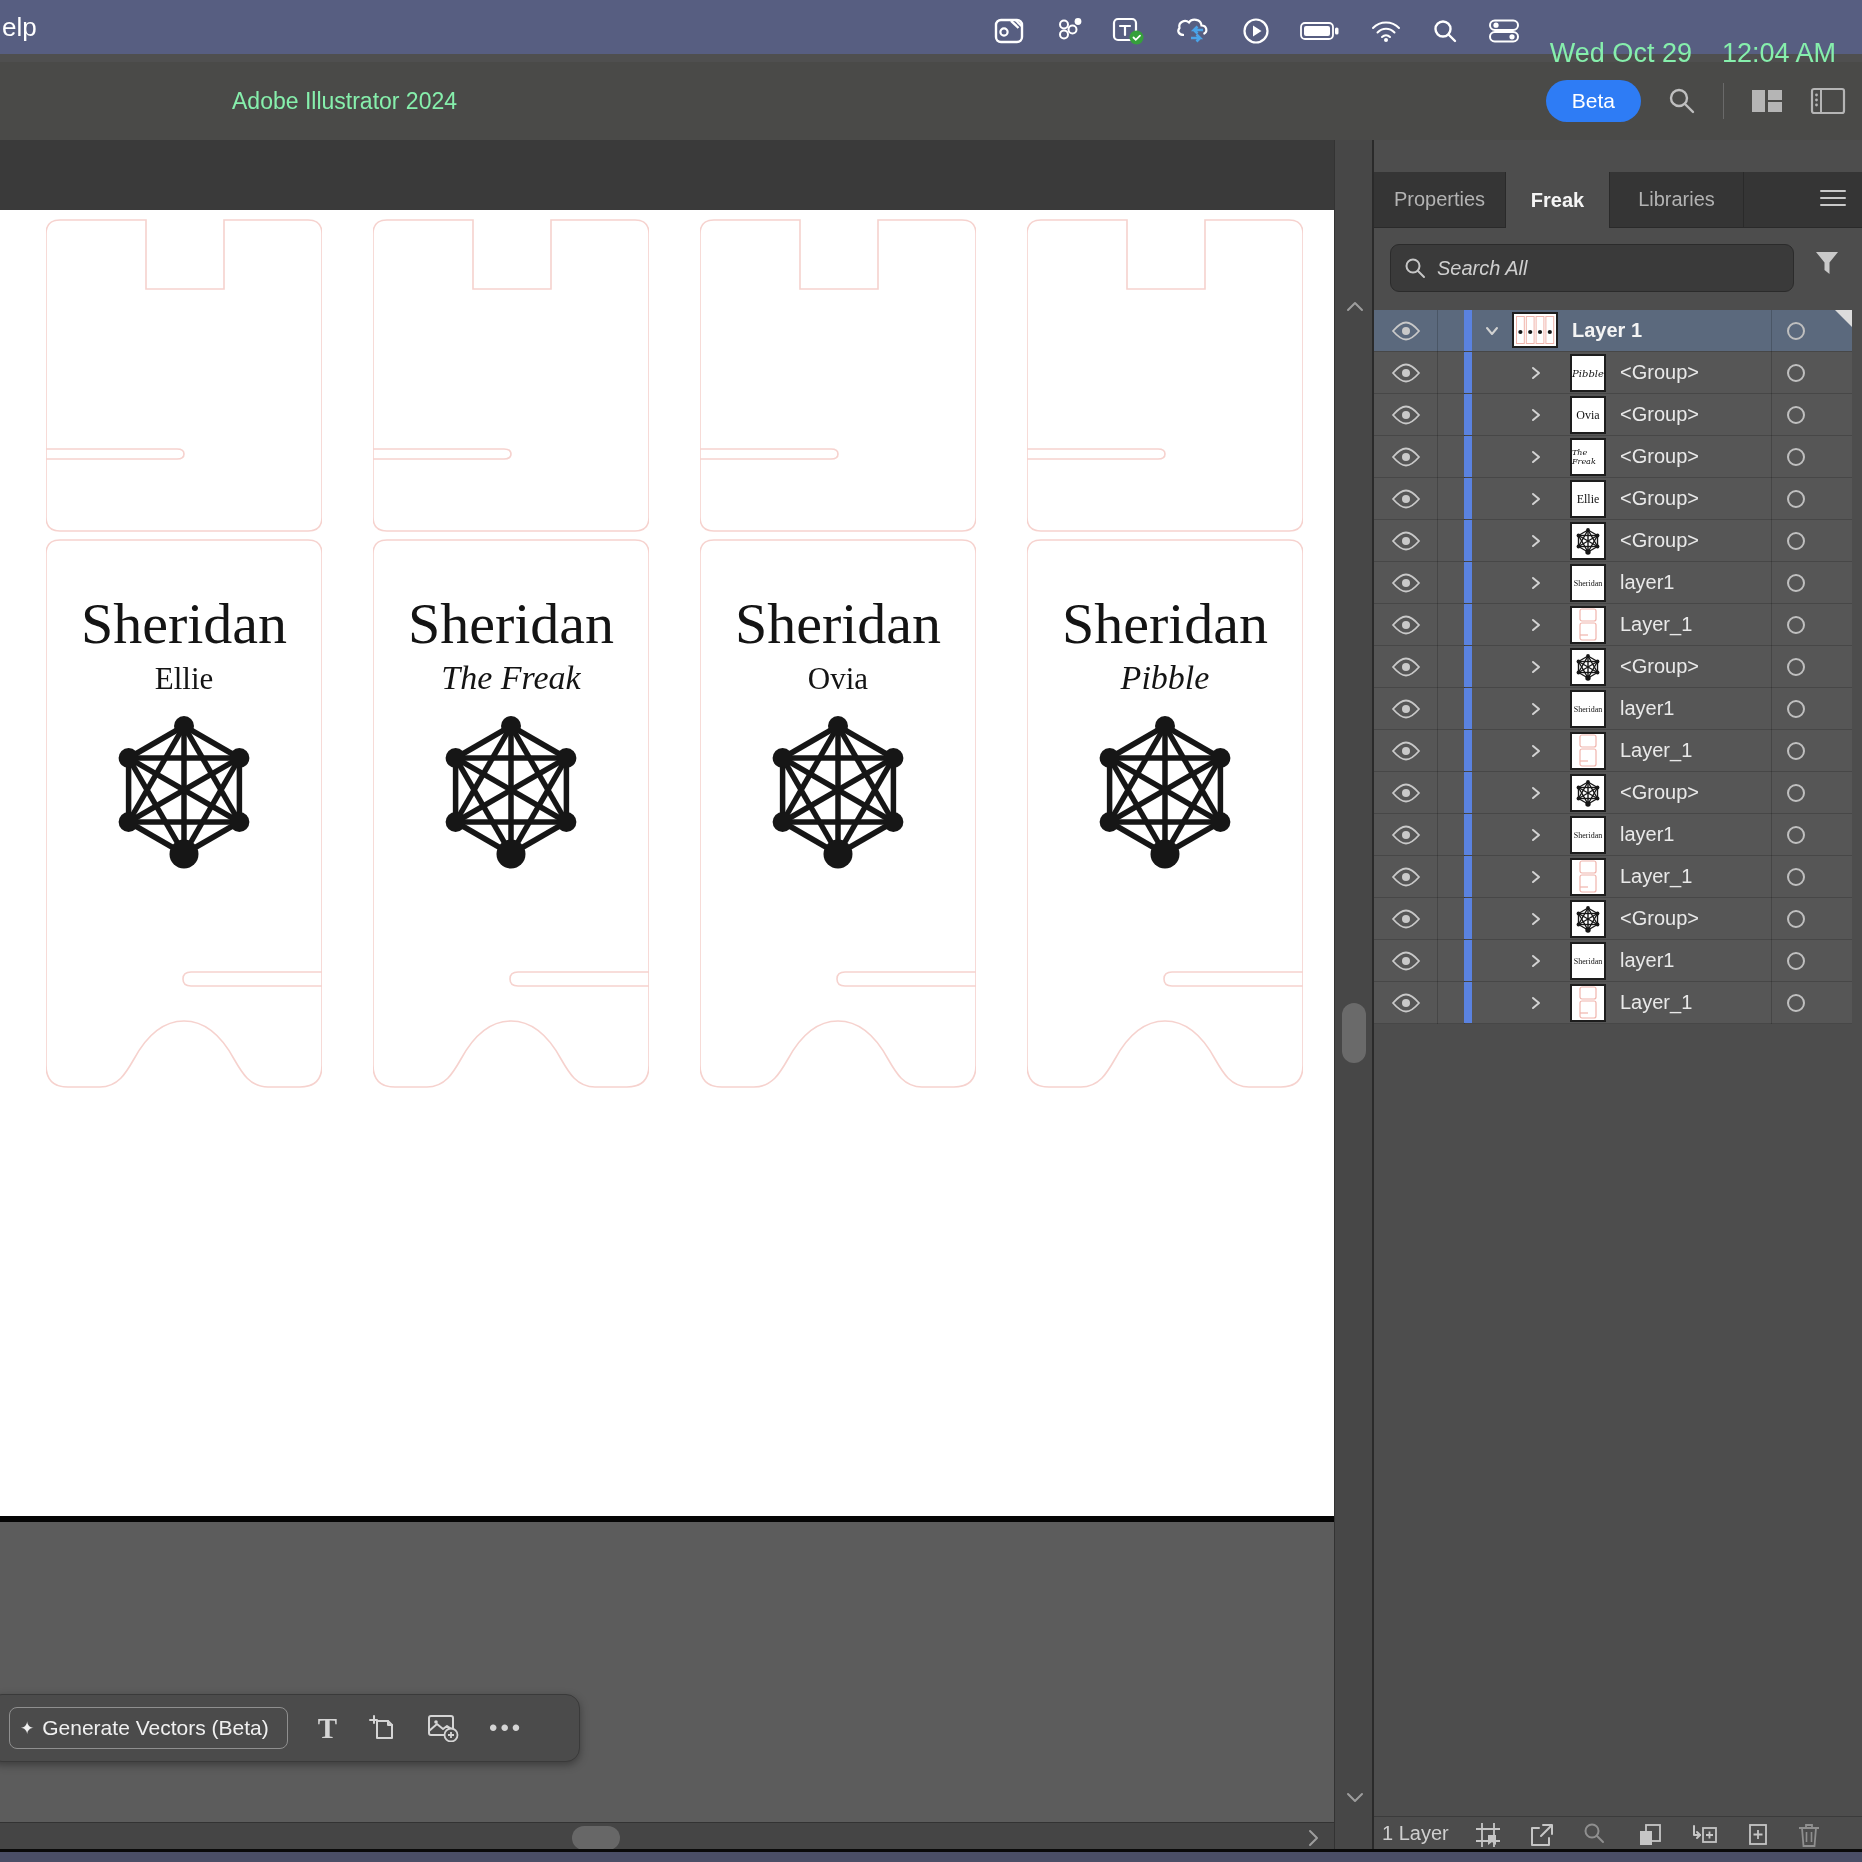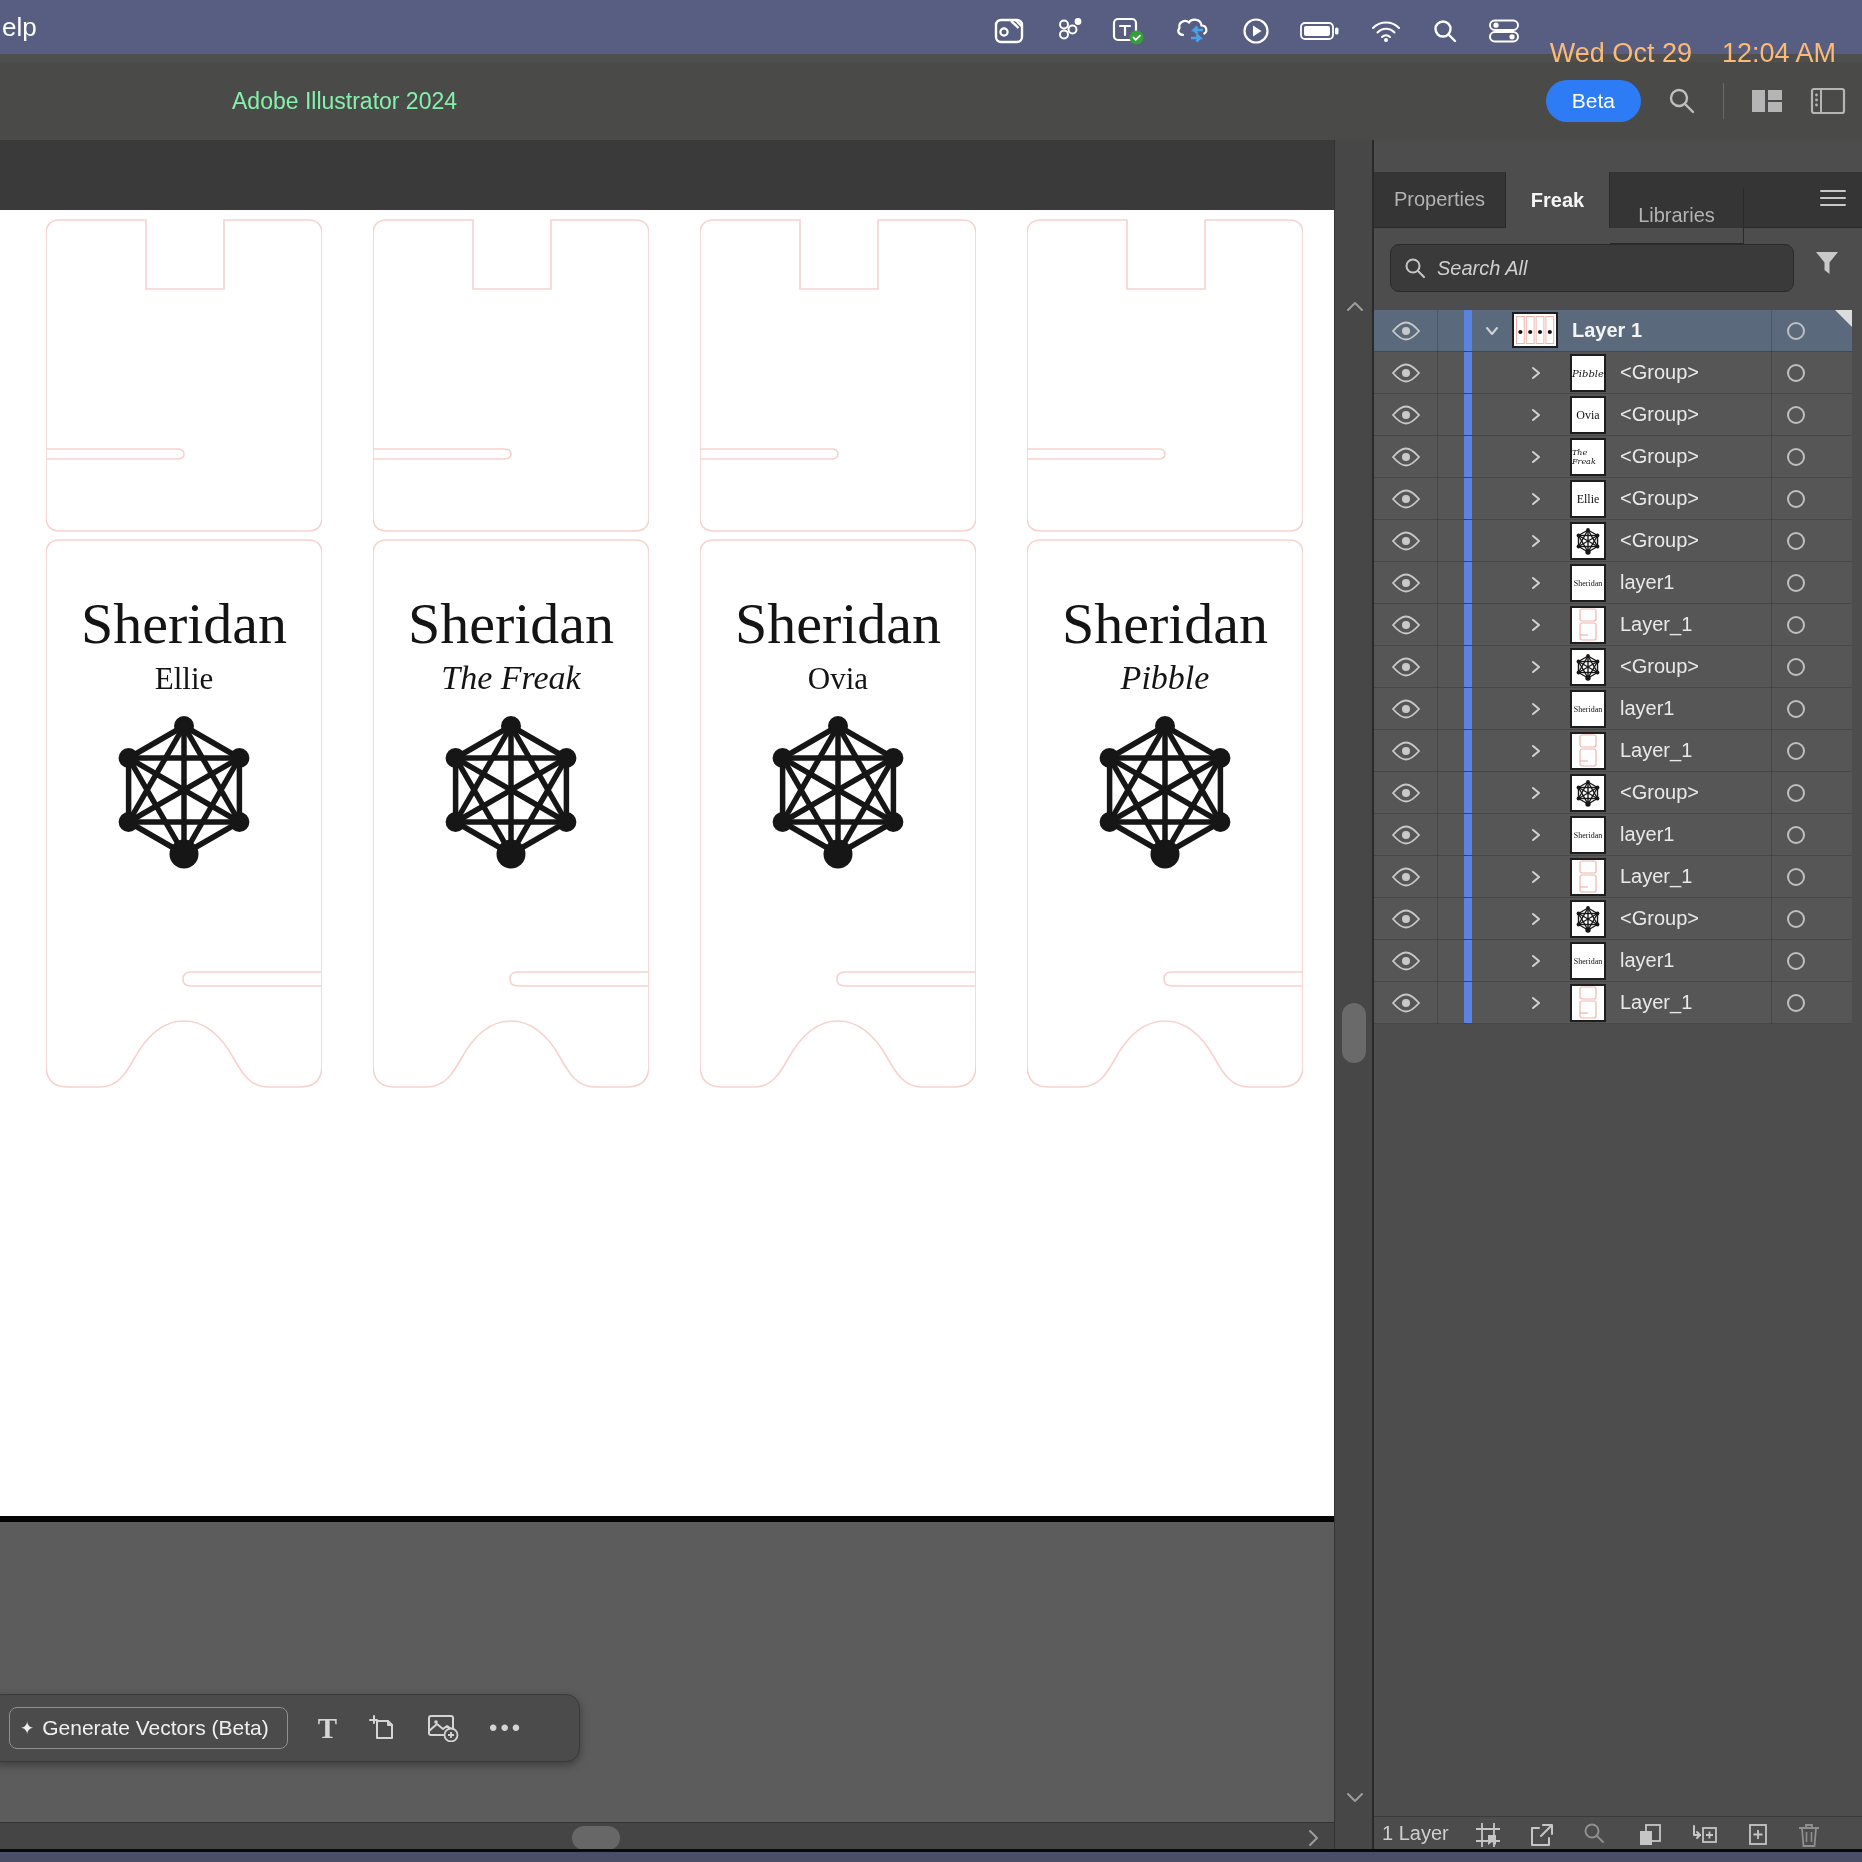--- a/index.html
+++ b/index.html
@@ -4,21 +4,21 @@
 <style>
   html,body{margin:0;padding:0;background:#222;}
   #screen{position:relative;width:1862px;height:1862px;overflow:hidden;
     font-family:"Liberation Sans", sans-serif;background:#4f4f4f;}
   
   #menubar{position:absolute;left:0;top:0;width:1862px;height:54px;background:var(--menu-bar);
     display:flex;align-items:center;color:#fff;}
   #menu-fragment{font-size:26px;font-weight:500;margin-left:2px;}
   #menu-right{position:absolute;right:26px;top:0;height:62px;display:flex;align-items:center;gap:30px;}
   #menu-right svg{display:block;}
-  .mb-date,.mb-time{font-size:27px;color:#fdba74;margin-top:44px;}
+  .mb-date,.mb-time{font-size:27px;color:#86efac;margin-top:44px;}
   
   #titlebar{position:absolute;left:0;top:62px;width:1862px;height:78px;background:#4a4a48;
     border-bottom:1px solid #2c2c2c;display:flex;align-items:center;}
   #app-title{position:absolute;left:232px;font-size:23px;color:#86efac;}
   #titlebar-right{position:absolute;right:16px;display:flex;align-items:center;gap:26px;}
   #share-btn{background:var(--accent-blue);color:#fff;font-size:21px;border:none;
     border-radius:21px;padding:9px 26px;cursor:pointer;}
   .tb-divider{width:1px;height:36px;background:#6a6a6a;}
   
   #chrome-strip{position:absolute;left:0;top:140px;width:1862px;height:32px;background:#383838;}
@@ -409,21 +409,21 @@
   <div id="panel-divider"></div>
 
   <div id="panel">
     <div id="panel-tabs">
         <div class="ptab" style="width: 132px;">
           <span>Properties</span>
         </div>
         <div class="ptab active" style="width: 104px;">
           <span>Freak</span>
         </div>
-        <div class="ptab" style="width: 134px; margin-top: 16px;">
+        <div class="ptab" style="width: 134px;">
           <span>Libraries</span>
         </div>
         <div class="ptab-filler">
           <span id="panel-menu"><svg width="30" height="22" viewBox="0 0 30 22" fill="none" xmlns="http://www.w3.org/2000/svg">
               <line x1="3" y1="4" x2="27" y2="4" stroke="currentColor" stroke-width="2" stroke-linecap="round" stroke-linejoin="round"></line>
               <line x1="3" y1="11" x2="27" y2="11" stroke="currentColor" stroke-width="2" stroke-linecap="round" stroke-linejoin="round"></line>
               <line x1="3" y1="18" x2="27" y2="18" stroke="currentColor" stroke-width="2" stroke-linecap="round" stroke-linejoin="round"></line>
             </svg></span>
         </div>
       </div>

